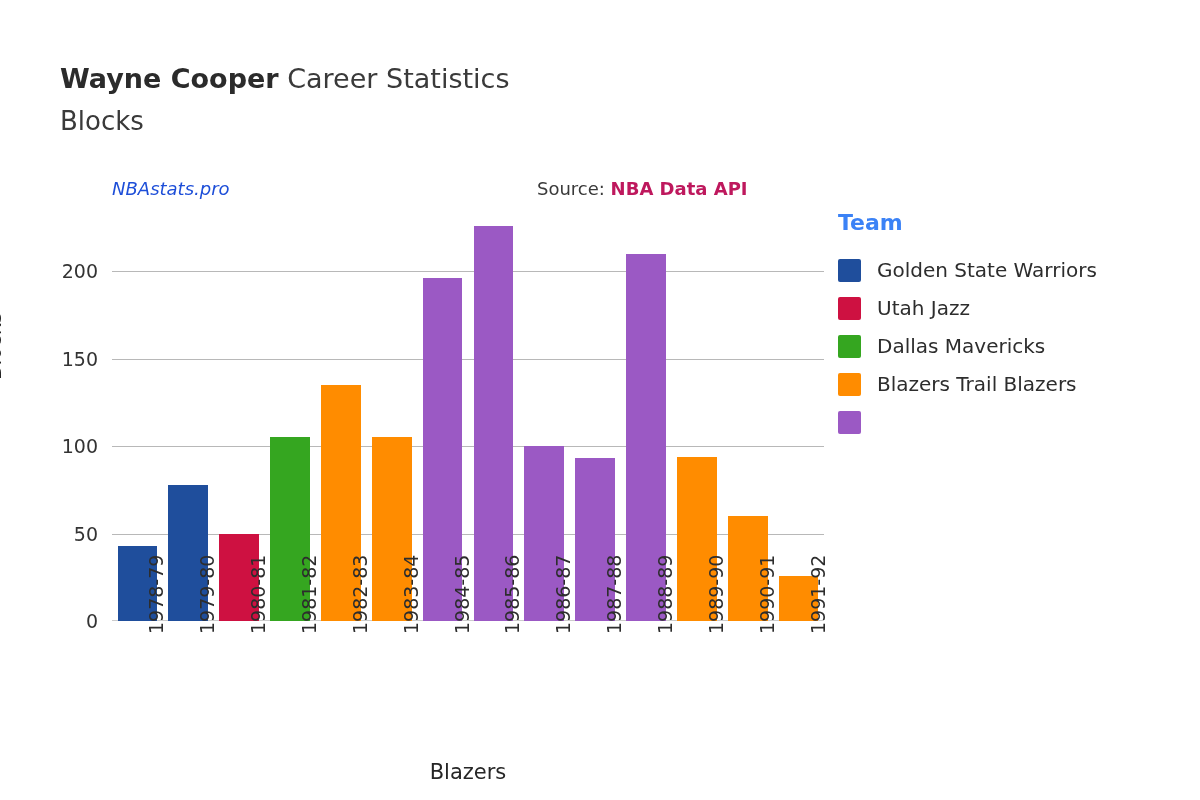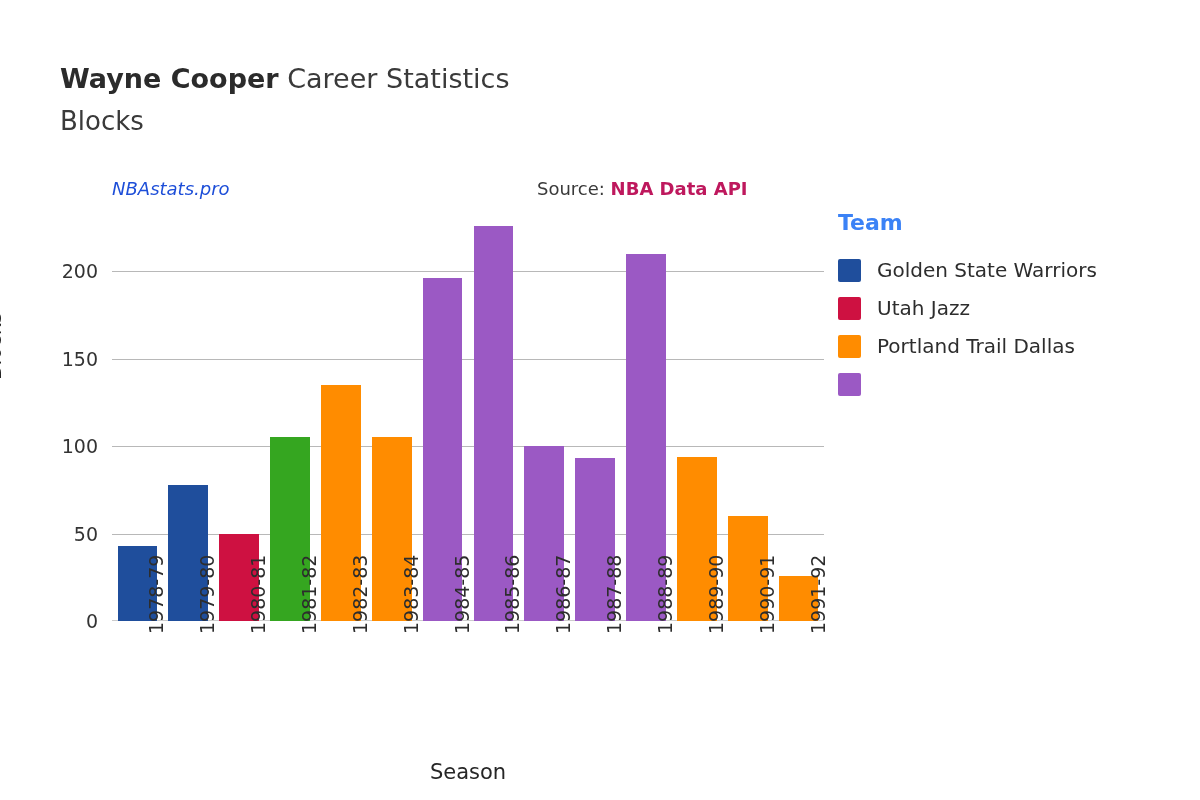--- a/index.html
+++ b/index.html
@@ -234,35 +234,39 @@
       <div class="xtick" style="left: 399.714px;">1983-84</div>
       <div class="xtick" style="left: 450.571px;">1984-85</div>
       <div class="xtick" style="left: 501.429px;">1985-86</div>
       <div class="xtick" style="left: 552.286px;">1986-87</div>
       <div class="xtick" style="left: 603.143px;">1987-88</div>
       <div class="xtick" style="left: 654px;">1988-89</div>
       <div class="xtick" style="left: 704.857px;">1989-90</div>
       <div class="xtick" style="left: 755.714px;">1990-91</div>
       <div class="xtick" style="left: 806.571px;">1991-92</div>
     </div>
-  <div class="xlabel">Season</div>
+  <div class="xlabel">Blazers</div>
 </div>
 
 <div class="legend">
   <div class="legend-title">Team</div>
   <div id="legend-items">
       <div class="legend-item">
         <span class="legend-swatch" style="background: rgb(31, 78, 156);"></span>
         <span class="legend-label">Golden State Warriors</span>
       </div>
       <div class="legend-item">
         <span class="legend-swatch" style="background: rgb(206, 17, 65);"></span>
         <span class="legend-label">Utah Jazz</span>
       </div>
       <div class="legend-item">
+        <span class="legend-swatch" style="background: rgb(53, 166, 32);"></span>
+        <span class="legend-label">Dallas Mavericks</span>
+      </div>
+      <div class="legend-item">
         <span class="legend-swatch" style="background: rgb(255, 140, 0);"></span>
-        <span class="legend-label">Portland Trail Dallas</span>
+        <span class="legend-label">Blazers Trail Blazers</span>
       </div>
       <div class="legend-item">
         <span class="legend-swatch" style="background: rgb(155, 89, 196);"></span>
       </div>
     </div>
 </div>
 
 </body></html>

